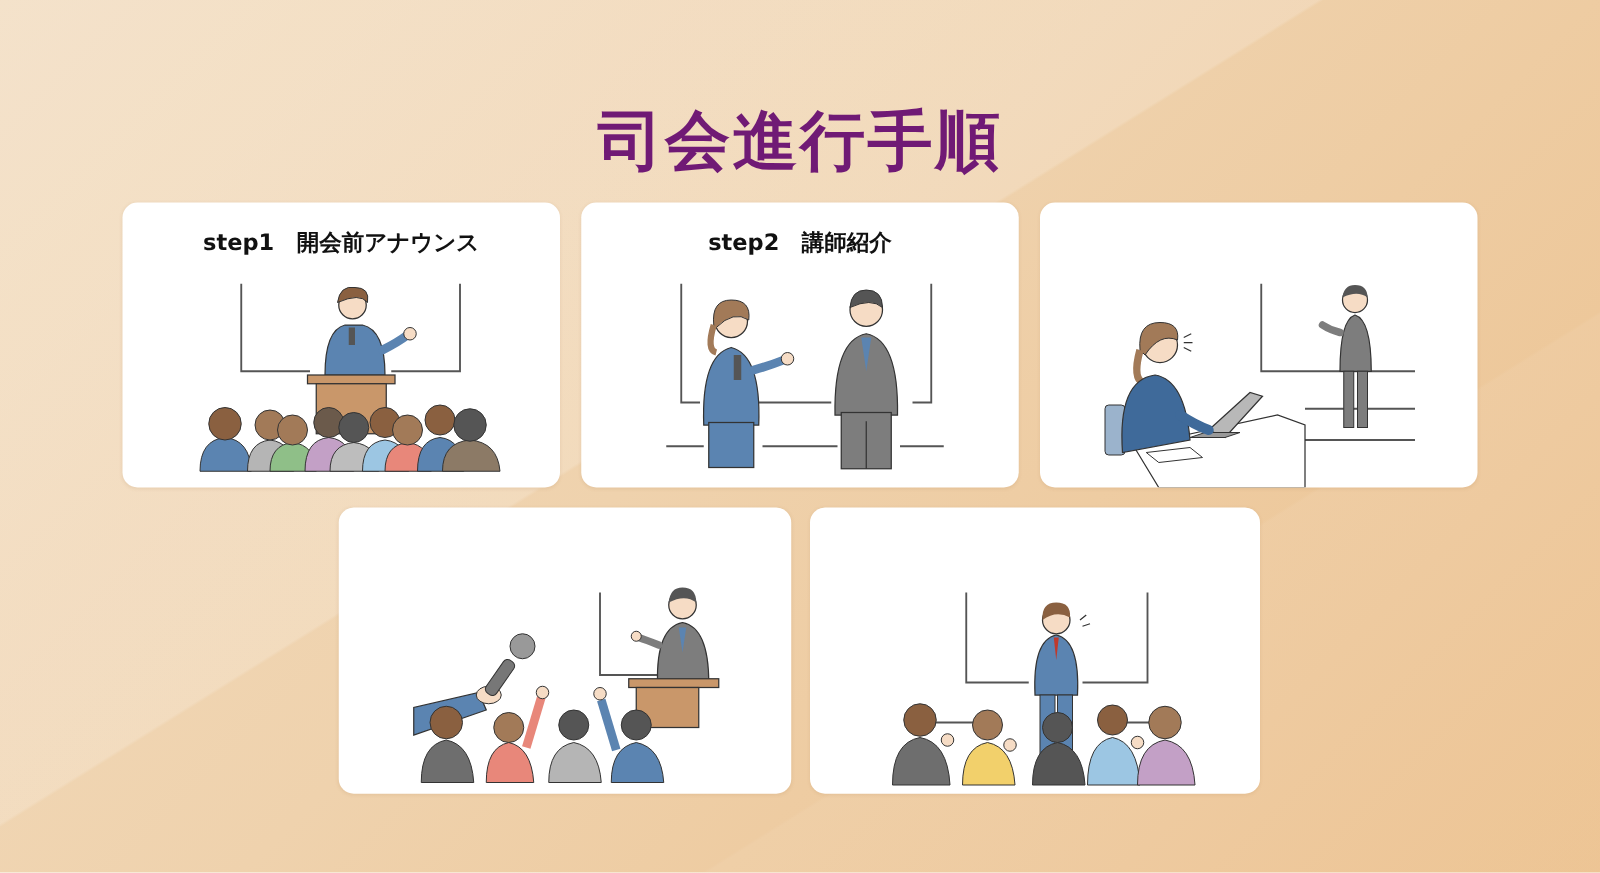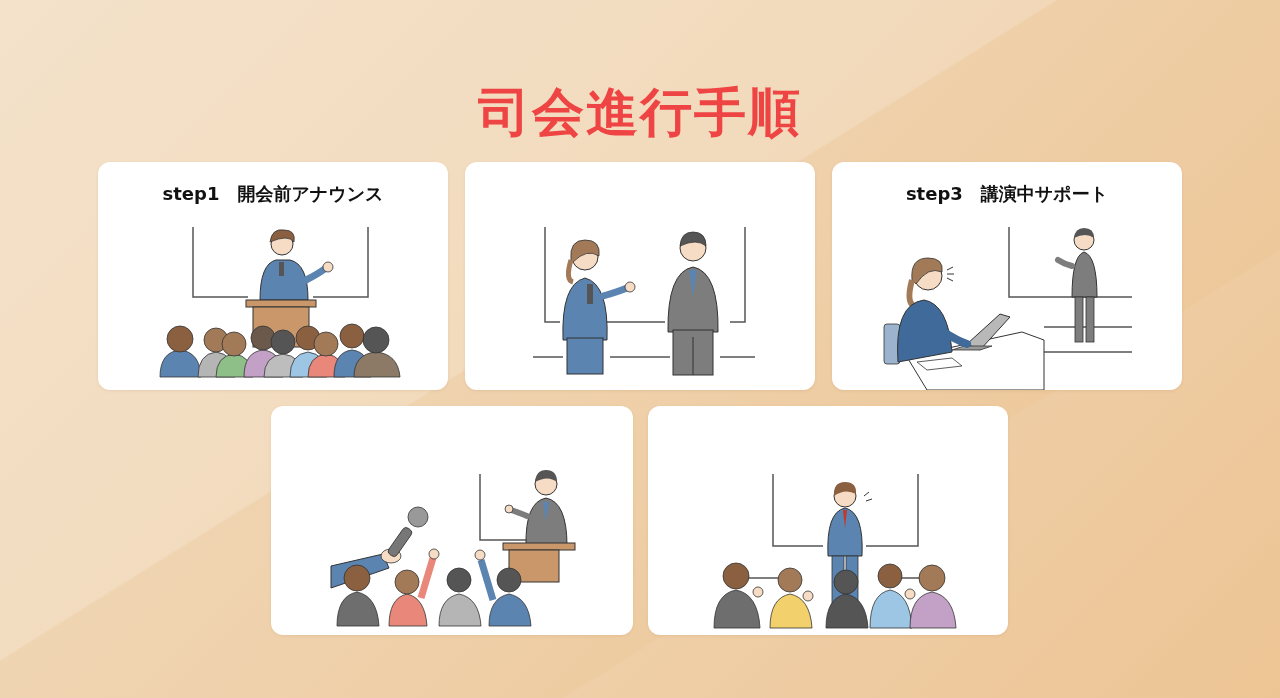--- a/index.html
+++ b/index.html
@@ -12,21 +12,21 @@
   .bg-band {
     position: absolute; inset: 0; pointer-events: none;
     background: linear-gradient(148deg, rgba(255,255,255,0.18) 0%, rgba(255,255,255,0.18) 44%, rgba(255,255,255,0) 44.2%);
   }
   .bg-band2 {
     position: absolute; inset: 0; pointer-events: none;
     background: linear-gradient(148deg, rgba(255,255,255,0) 70%, rgba(255,255,255,0.06) 70.2%);
   }
   .title {
     position: absolute; left: 0; top: 78px; width: 1280px;
-    text-align: center; font-size: 52px; font-weight: bold; color: #ef4444;
+    text-align: center; font-size: 52px; font-weight: bold; color: #701a75;
     letter-spacing: 2px;
   }
   .card {
     position: absolute; background: #fff; border-radius: 12px;
     box-shadow: 0 1px 3px rgba(150,100,50,0.12);
     overflow: hidden;
   }
   .card-label {
     position: absolute; top: 20px; left: 0; width: 100%;
     font-size: 18px; font-weight: bold; color: #111; white-space: nowrap;
@@ -86,20 +86,23 @@
         <circle cx="228" cy="122" r="12" fill="#a27a58"></circle>
       <path d="M236,155 Q236,130 254,128 Q272,130 273,155 Z" fill="#5b84b1"></path>
         <circle cx="254" cy="114" r="12" fill="#8a6040"></circle>
       <path d="M256,155 Q256,132 278,130 Q300,132 302,155 Z" fill="#8c7a66"></path>
         <circle cx="278" cy="118" r="13" fill="#555"></circle>
     </g>
   </svg>
 </div>
 
 <div class="card" id="c2">
+  <div class="card-label">
+    <span class="step">step2</span><span>講師紹介</span>
+  </div>
   <svg class="illus" width="350" height="168" viewBox="0 0 350 168">
     <polyline points="80,5 80,100 95,100" fill="none" stroke="#555" stroke-width="1.5"></polyline>
     <polyline points="135,100 200,100" fill="none" stroke="#555" stroke-width="1.5"></polyline>
     <polyline points="265,100 280,100 280,5" fill="none" stroke="#555" stroke-width="1.5"></polyline>
     <line x1="68" y1="135" x2="98" y2="135" stroke="#555" stroke-width="1.5"></line>
     <line x1="145" y1="135" x2="205" y2="135" stroke="#555" stroke-width="1.5"></line>
     <line x1="255" y1="135" x2="290" y2="135" stroke="#555" stroke-width="1.5"></line>
 
     <circle cx="120" cy="35" r="13" fill="#f6dcc5" stroke="#333" stroke-width="1"></circle>
     <path d="M106,38 Q104,18 120,18 Q136,18 134,34 Q122,26 108,40 Z" fill="#a27a58" stroke="#333" stroke-width="0.8"></path>
@@ -113,23 +116,20 @@
     <circle cx="228" cy="26" r="13" fill="#f6dcc5" stroke="#333" stroke-width="1"></circle>
     <path d="M215,24 Q216,10 228,10 Q241,10 241,24 Q232,16 215,24 Z" fill="#555" stroke="#333" stroke-width="0.8"></path>
     <path d="M203,110 Q202,50 228,45 Q254,50 253,110 Z" fill="#7d7d7d" stroke="#333" stroke-width="1"></path>
     <path d="M224,48 L228,75 L232,48 Z" fill="#5b84b1"></path>
     <rect x="208" y="108" width="40" height="45" fill="#7d7d7d" stroke="#333" stroke-width="1"></rect>
     <line x1="228" y1="115" x2="228" y2="153" stroke="#333" stroke-width="1"></line>
   </svg>
 </div>
 
 <div class="card" id="c3">
-  <div class="card-label">
-    <span class="step">step3</span><span>講演中サポート</span>
-  </div>
   <svg class="illus" width="350" height="168" viewBox="0 0 350 168">
     <polyline points="177,5 177,75 300,75" fill="none" stroke="#555" stroke-width="1.5"></polyline>
     <line x1="212" y1="105" x2="300" y2="105" stroke="#555" stroke-width="1.5"></line>
     <line x1="212" y1="130" x2="300" y2="130" stroke="#555" stroke-width="1.5"></line>
 
     <circle cx="252" cy="18" r="10" fill="#f6dcc5" stroke="#333" stroke-width="1"></circle>
     <path d="M242,16 Q243,6 252,6 Q262,6 262,16 Q254,10 242,16 Z" fill="#555"></path>
     <path d="M240,75 Q240,34 252,30 Q265,34 265,75 Z" fill="#7d7d7d" stroke="#333" stroke-width="1"></path>
     <path d="M240,44 Q232,42 226,38" stroke="#7d7d7d" stroke-width="6" fill="none" stroke-linecap="round"></path>
     <rect x="243" y="75" width="8" height="45" fill="#7d7d7d" stroke="#333" stroke-width="0.8"></rect>

